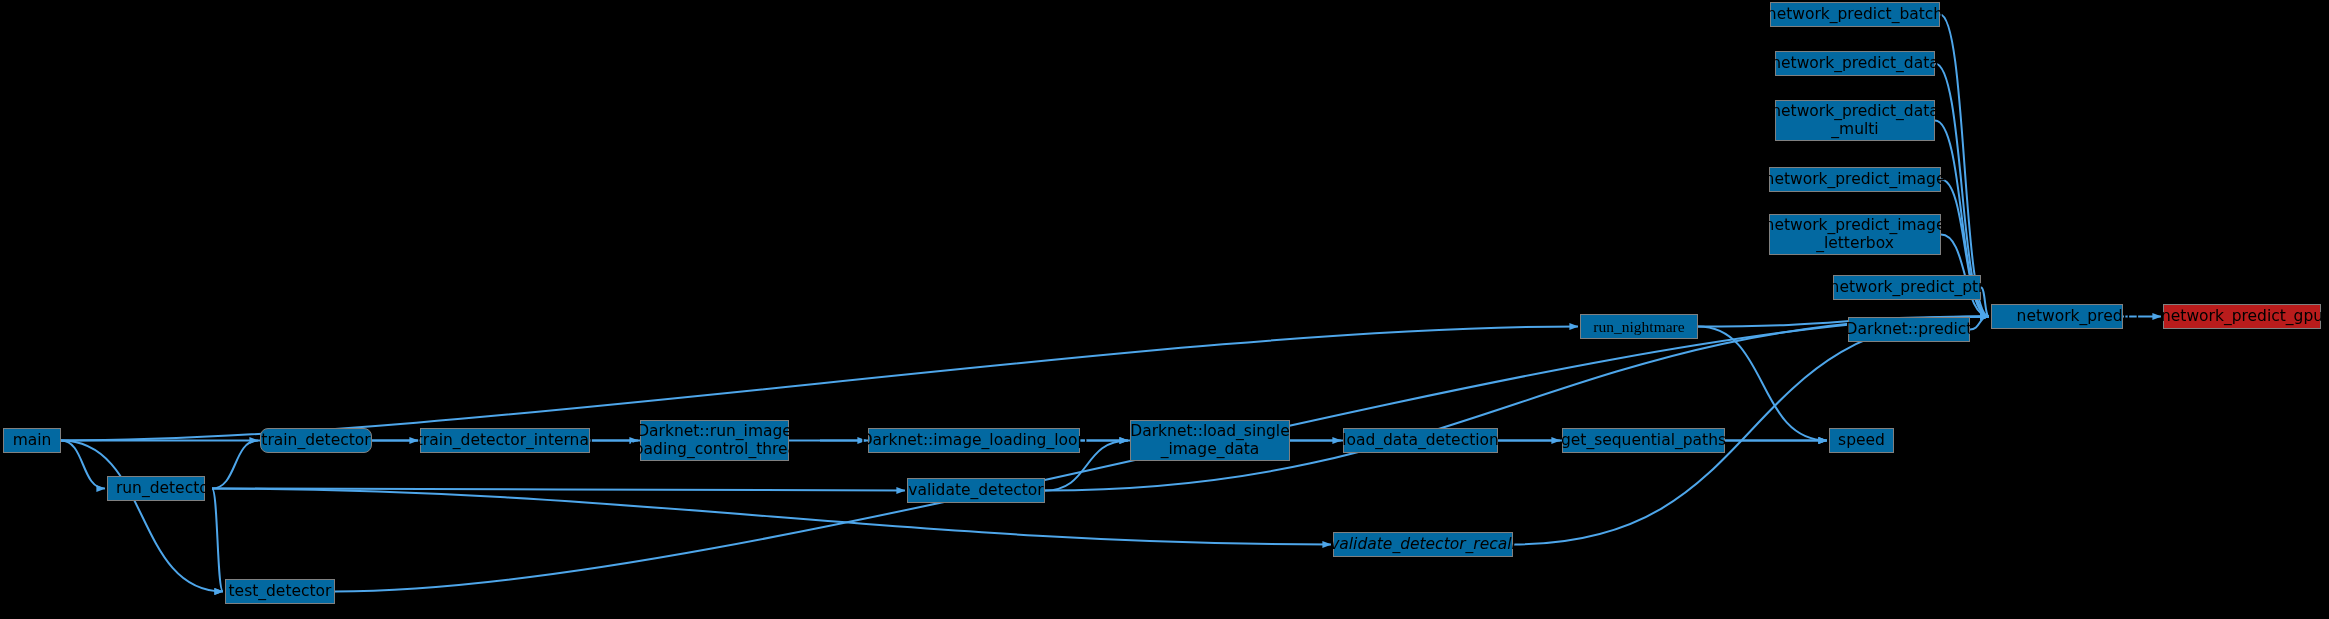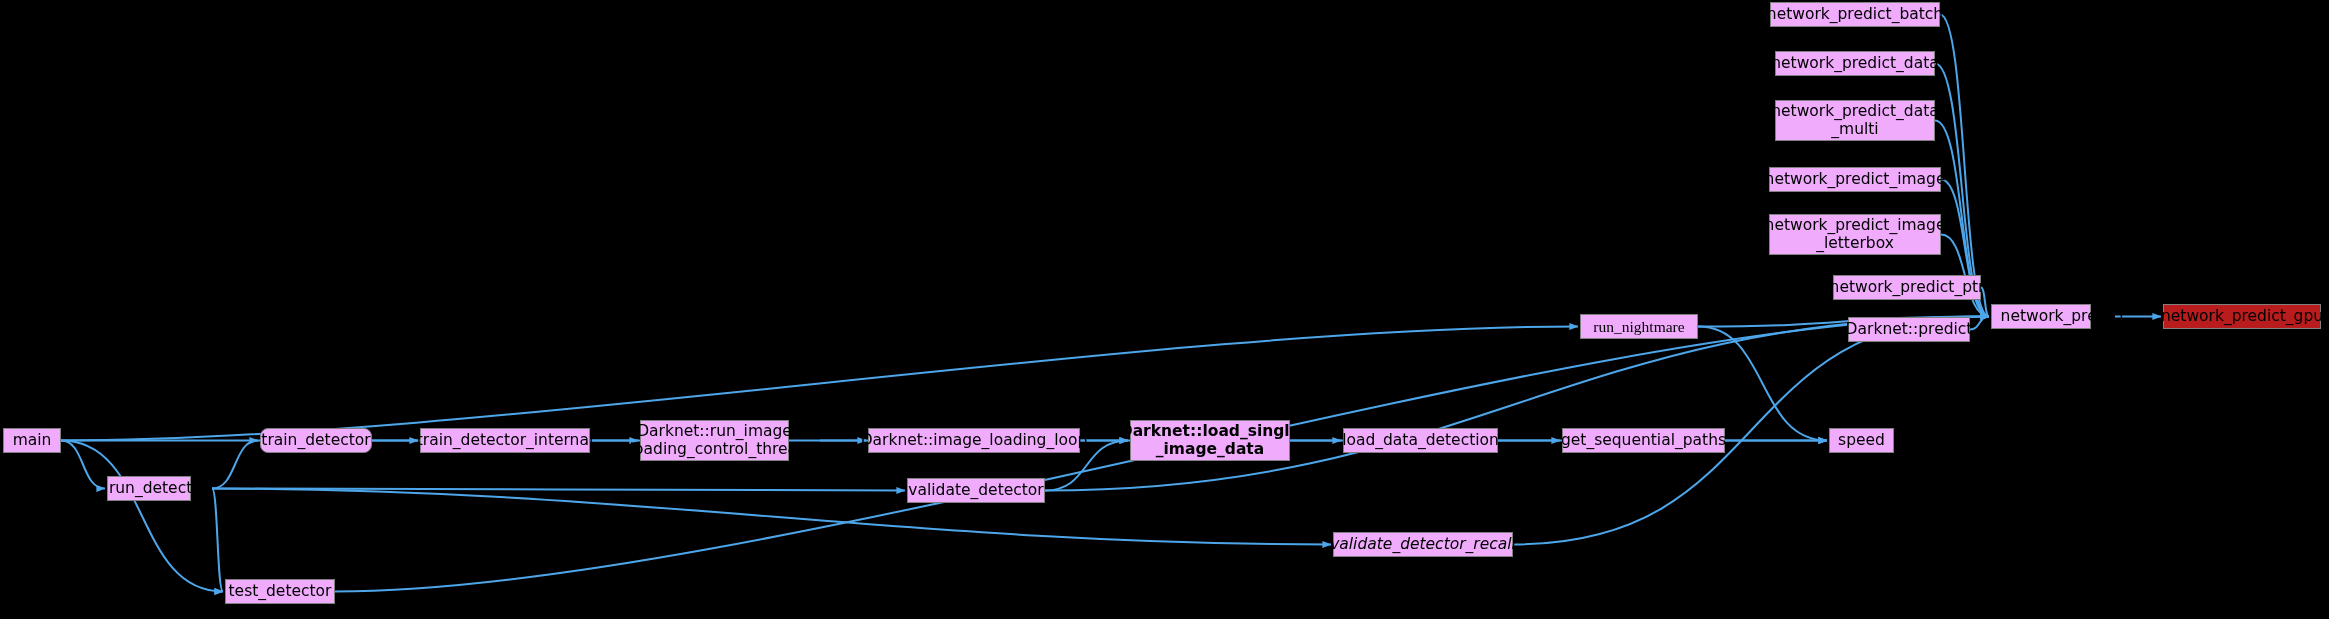--- a/index.html
+++ b/index.html
@@ -1,19 +1,19 @@
 <!DOCTYPE html>
 <html><head>
 <meta charset="utf-8">
 <style>
   html,body{margin:0;padding:0;background:#000;}
   #stage{position:relative;width:2329px;height:619px;background:#000;overflow:hidden;
          font-family:"DejaVu Sans","Liberation Sans",sans-serif;}
   svg.edges{position:absolute;left:0;top:0;width:2329px;height:619px;pointer-events:none;}
-  .node{position:absolute;box-sizing:border-box;background:#f0abfc;border:1px solid #808080;
+  .node{position:absolute;box-sizing:border-box;background:#0369a1;border:1px solid #808080;
         color:#000;display:flex;align-items:center;justify-content:center;text-align:center;
         font-size:15.5px;line-height:1.12;white-space:pre;letter-spacing:0px;}
   .node.gray{background:#b91c1c;}
 </style>
 </head>
 <body>
 
 <div id="stage">
   <svg class="edges" viewBox="0 0 2329 619">
     <defs>
@@ -48,40 +48,40 @@
         <path d="M1970,329.5 C1980.45,329.5 1978.55,316.5 1989,316.5" marker-end="url(#ah)"></path>
         <path d="M1698,326.5 C1858.05,326.5 1828.95,316.5 1989,316.5" marker-end="url(#ah)"></path>
         <path d="M1045,490.5 C1465,490.5 1569,316.5 1989,316.5" marker-end="url(#ah)"></path>
         <path d="M1513,544.5 C1774.8,544.5 1727.2,316.5 1989,316.5" marker-end="url(#ah)"></path>
         <path d="M335,591.5 C755,591.5 1569,316.5 1989,316.5" marker-end="url(#ah)"></path>
         <path d="M2115,316.5 C2131.1,316.5 2144.9,316.5 2161,316.5" marker-end="url(#ah)"></path>
       </g>
   </svg>
   <div id="node-layer">
       <div class="node" style="left: 3px; top: 428px; width: 58px; height: 25px;">main</div>
-      <div class="node" style="left: 107px; top: 476px; width: 84px; height: 25px; padding-left: 19px;">run_detector</div>
+      <div class="node" style="left: 107px; top: 476px; width: 98px; height: 25px; padding-left: 19px;">run_detector</div>
       <div class="node" style="left: 260px; top: 428px; width: 112px; height: 25px; border-radius: 8px;">train_detector</div>
       <div class="node" style="left: 225px; top: 579px; width: 110px; height: 25px;">test_detector</div>
       <div class="node" style="left: 420px; top: 428px; width: 170px; height: 25px;">train_detector_internal</div>
       <div class="node" style="left: 640px; top: 420px; width: 149px; height: 41px;">Darknet::run_image
 _loading_control_thread</div>
       <div class="node" style="left: 868px; top: 428px; width: 212px; height: 25px;">Darknet::image_loading_loop</div>
-      <div class="node" style="left: 1130px; top: 420px; width: 160px; height: 41px; font-weight: bold;">Darknet::load_single
+      <div class="node" style="left: 1130px; top: 420px; width: 160px; height: 41px;">Darknet::load_single
 _image_data</div>
       <div class="node" style="left: 907px; top: 478px; width: 138px; height: 25px;">validate_detector</div>
       <div class="node" style="left: 1333px; top: 532px; width: 180px; height: 25px; font-style: italic;">validate_detector_recall</div>
       <div class="node" style="left: 1343px; top: 428px; width: 155px; height: 25px;">load_data_detection</div>
       <div class="node" style="left: 1562px; top: 428px; width: 163px; height: 25px;">get_sequential_paths</div>
       <div class="node" style="left: 1829px; top: 428px; width: 65px; height: 25px;">speed</div>
       <div class="node" style="left: 1580px; top: 314px; width: 118px; height: 25px; font-family: Liberation Serif, serif;">run_nightmare</div>
       <div class="node" style="left: 1770px; top: 2px; width: 170px; height: 25px;">network_predict_batch</div>
       <div class="node" style="left: 1775px; top: 51px; width: 160px; height: 25px;">network_predict_data</div>
       <div class="node" style="left: 1775px; top: 100px; width: 160px; height: 41px;">network_predict_data
 _multi</div>
       <div class="node" style="left: 1769px; top: 167px; width: 172px; height: 25px;">network_predict_image</div>
       <div class="node" style="left: 1769px; top: 214px; width: 172px; height: 41px;">network_predict_image
 _letterbox</div>
       <div class="node" style="left: 1833px; top: 275px; width: 148px; height: 25px;">network_predict_ptr</div>
       <div class="node" style="left: 1848px; top: 317px; width: 122px; height: 25px;">Darknet::predict</div>
-      <div class="node" style="left: 1991px; top: 304px; width: 100px; height: 25px; padding-left: 44px;">network_predict</div>
+      <div class="node" style="left: 1991px; top: 304px; width: 132px; height: 25px; padding-left: 44px;">network_predict</div>
       <div class="node gray" style="left: 2163px; top: 304px; width: 158px; height: 25px;">network_predict_gpu</div>
     </div>
 </div>
 
 </body></html>

